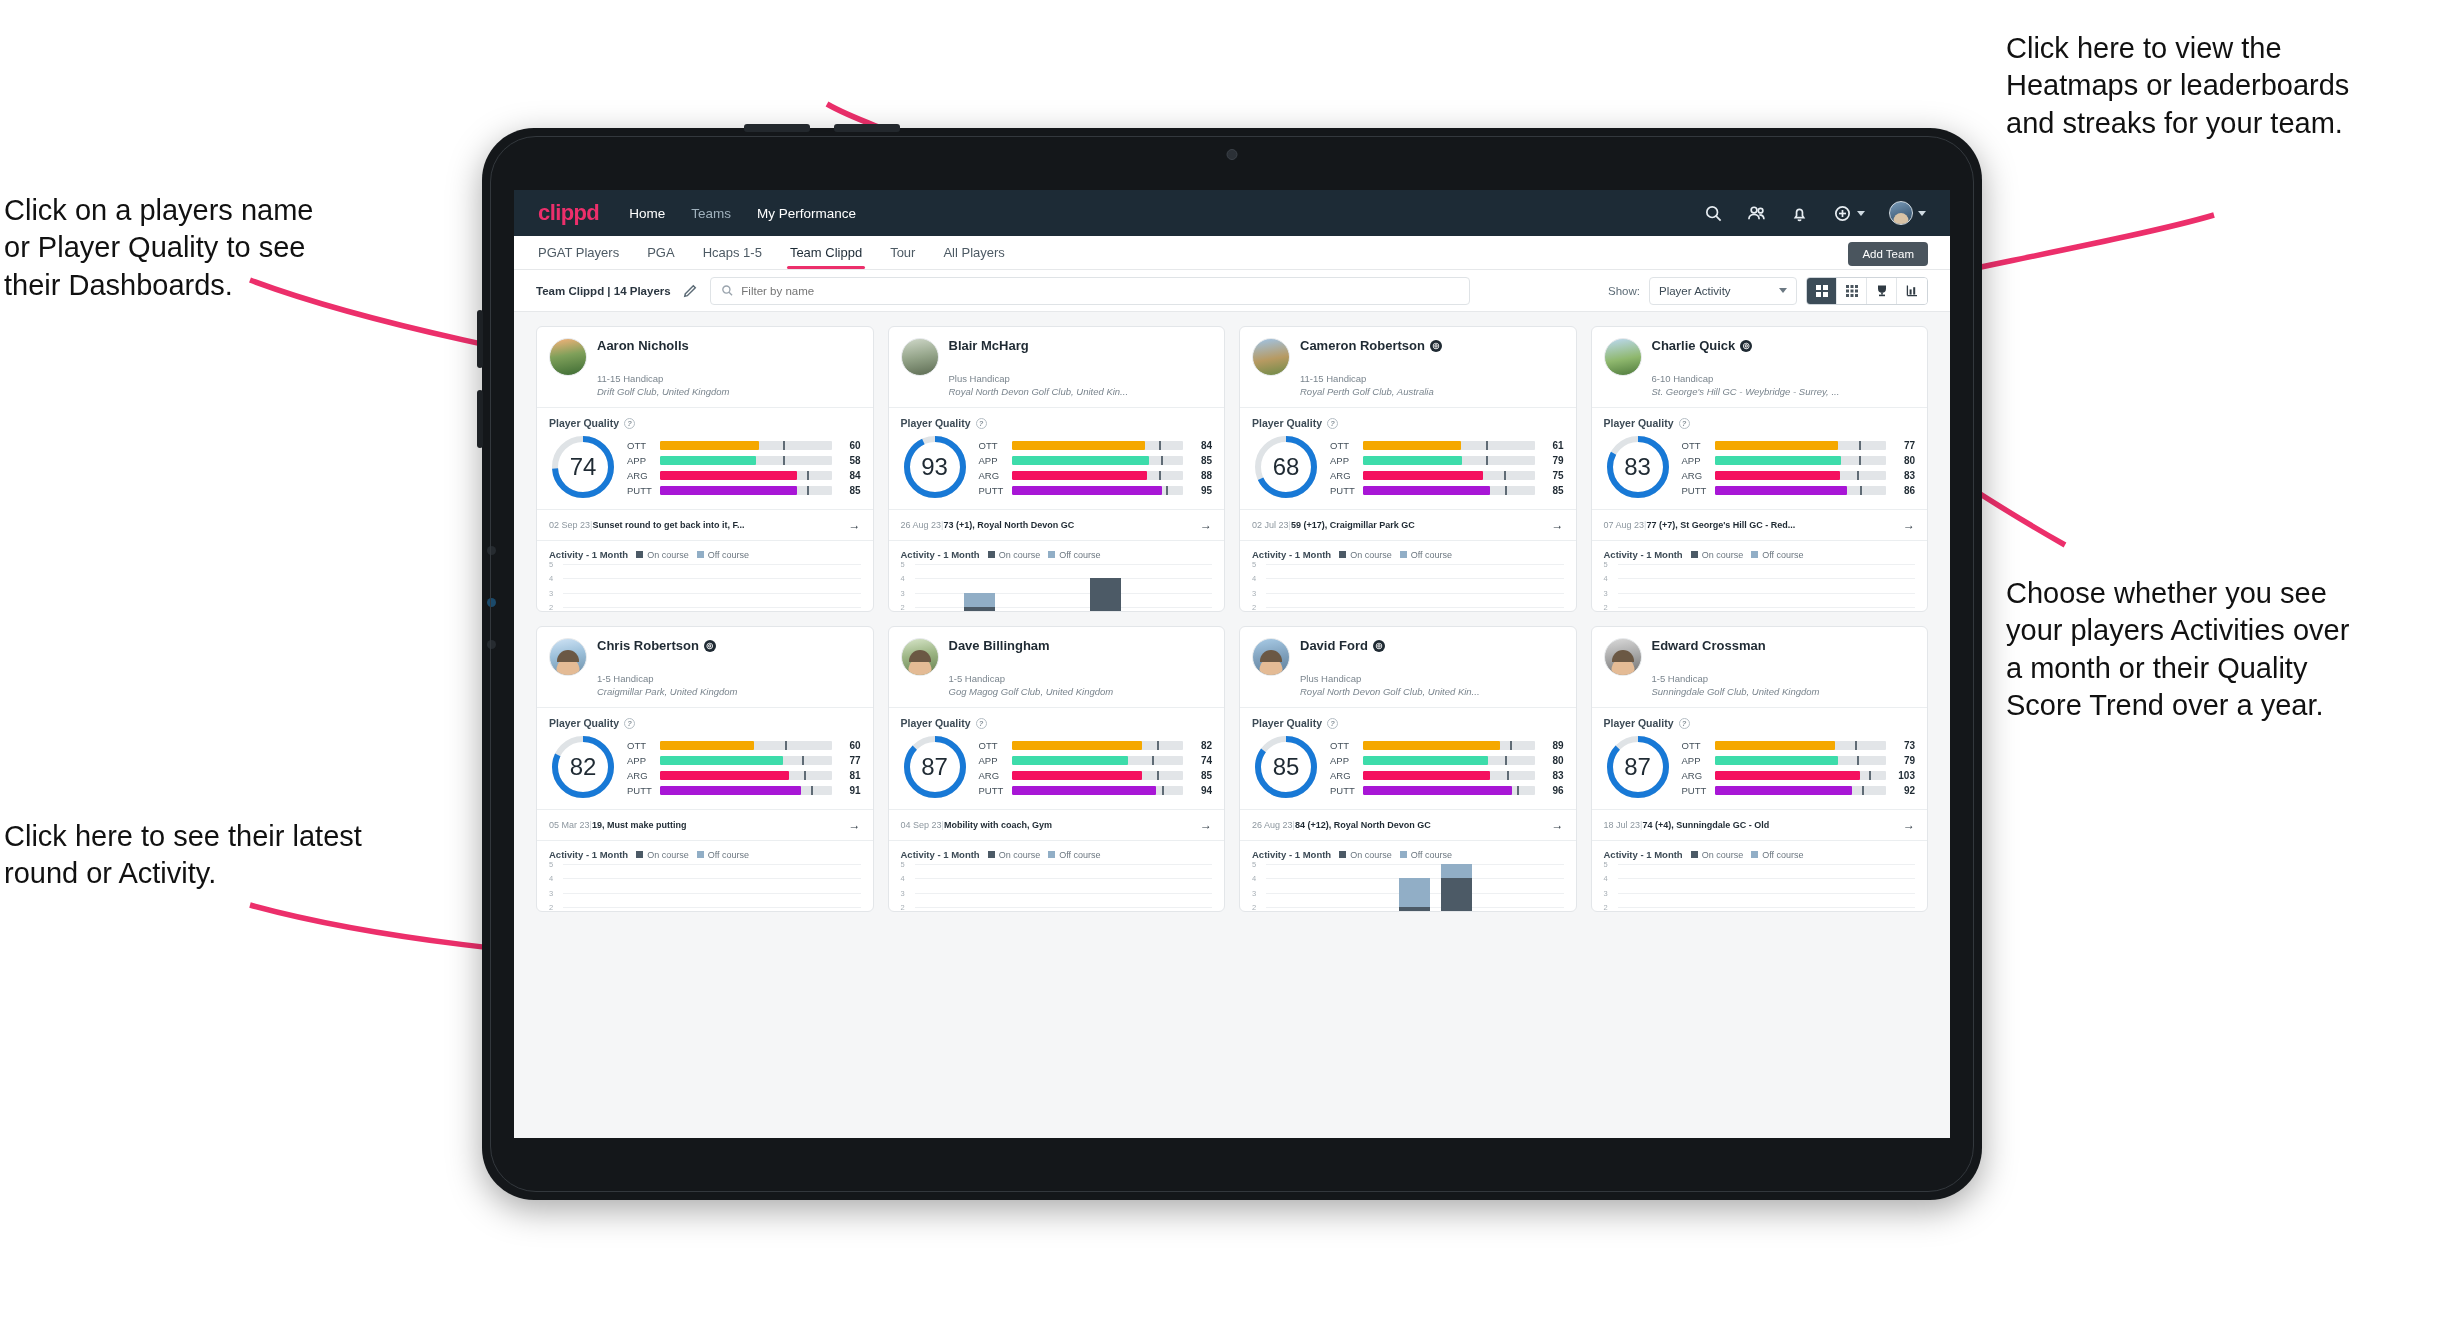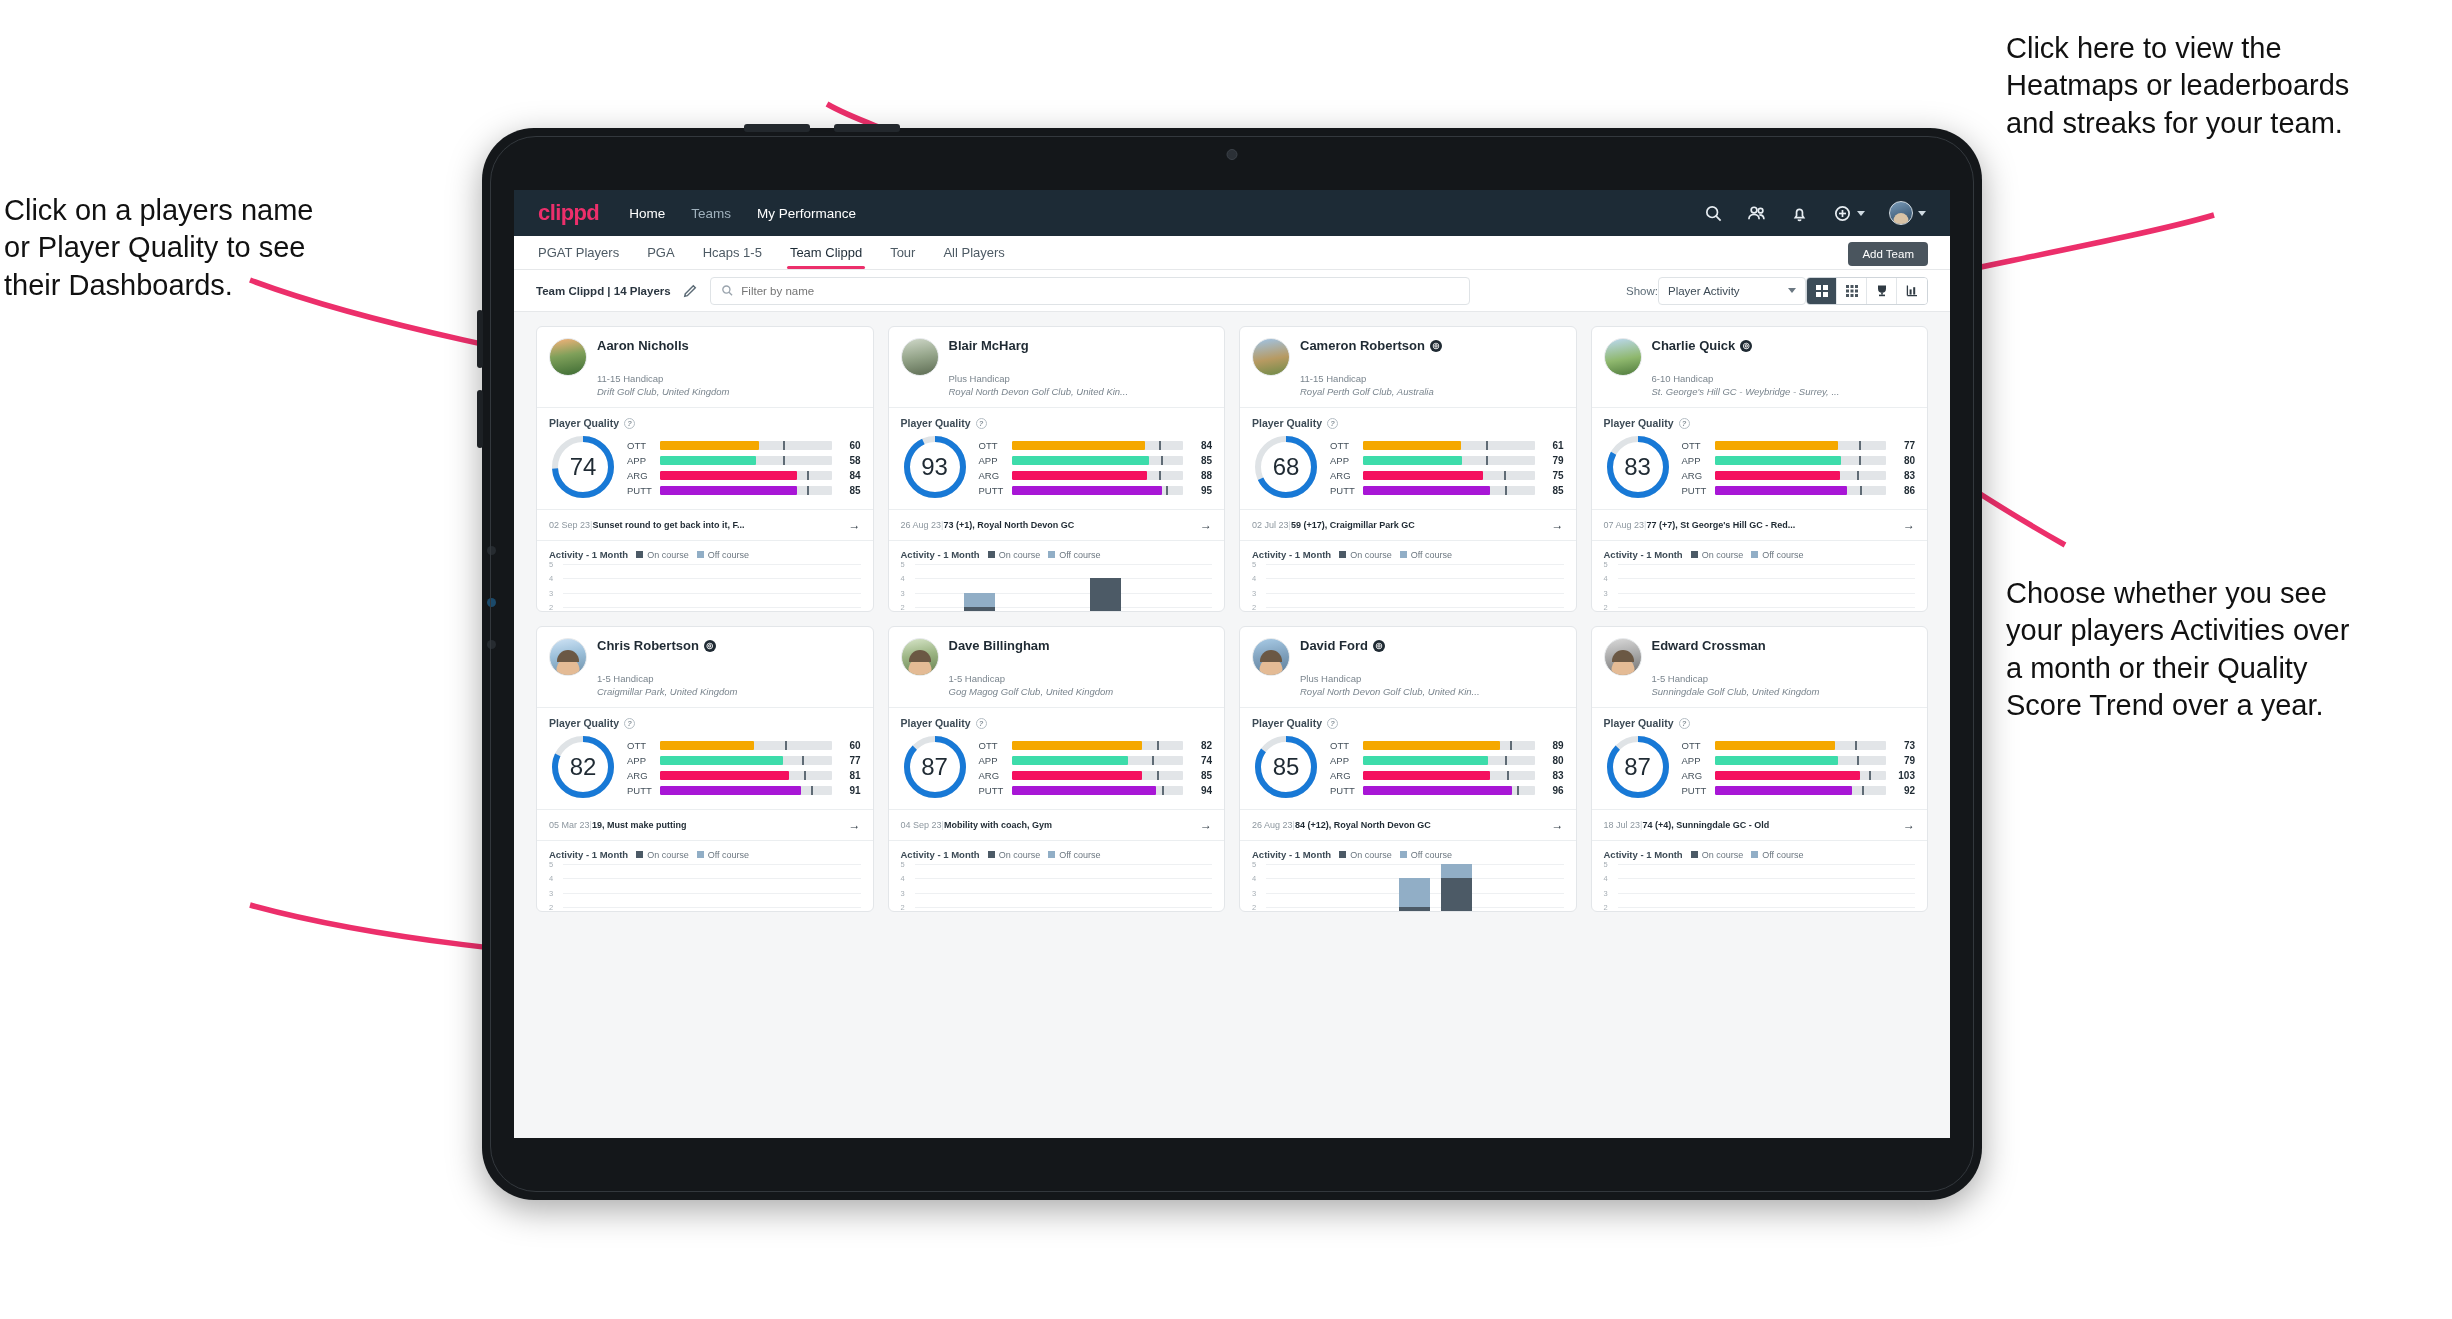--- a/index.html
+++ b/index.html
@@ -115,21 +115,21 @@
   .pencil path { stroke:#5c6b76; fill:none; stroke-width:1.6; }
   .searchbox {
     flex: 1; height: 28px; border:1px solid #dfe3e6; border-radius:4px;
     display:flex; align-items:center; padding: 0 10px; gap: 8px; background:#fff;
     max-width: 760px;
   }
   .searchbox svg { width:13px;height:13px; }
   .searchbox svg circle, .searchbox svg line { stroke:#9aa4ad; fill:none; stroke-width:1.7; }
   .searchinput { border:none; outline:none; font-size:11.5px; color:#9aa4ad; width:100%;
                  font-family:"Liberation Sans", sans-serif; background:transparent; }
-  .showwrap { margin-left:auto; display:flex; align-items:center; }
+  .showwrap { margin-left:auto; display:flex; align-items:center; gap:9px; }
   .showlbl { font-size: 11.5px; color:#5c6b76; }
   .select {
     width: 148px; height: 28px; border:1px solid #dfe3e6; border-radius:4px;
     display:flex; align-items:center; padding: 0 9px; font-size:11.5px; color:#3c4a55;
     background:#fff; justify-content: space-between;
   }
   .sel-caret { width:0;height:0;border-left:4px solid transparent;border-right:4px solid transparent;border-top:5px solid #6b7882; }
   .viewgroup { display:flex; border:1px solid #cfd5da; border-radius:4px; overflow:hidden; height:28px; }
   .vbtn {
     width: 30px; height: 26px; display:flex; align-items:center; justify-content:center;
@@ -224,20 +224,22 @@
 
   <div class="annot" style="left:4px; top:192px; width:380px;">Click on a players name
 or Player Quality to see
 their Dashboards.</div>
 
   <div class="annot" style="left:2006px; top:575px; width:450px;">Choose whether you see
 your players Activities over
 a month or their Quality
 Score Trend over a year.</div>
 
+  <div class="annot" style="left:4px; top:818px; width:430px;">Click here to see their latest
+round or Activity.</div>
 
   <svg class="arrow-svg" style="left:0; top:0; width:2452px; height:1319px;">
     <defs>
       <marker id="ah" markerWidth="7" markerHeight="7" refX="4.4" refY="3.2" orient="auto">
         <path d="M0,0 L6.4,3.2 L0,6.4 Z" fill="#ec2f6b"></path>
       </marker>
     </defs>
     <path d="M827,104 C890,140 1080,185 1140,243" stroke="#ec2f6b" stroke-width="5.5" fill="none" marker-end="url(#ah)"></path>
     <path d="M2214,215 C2130,240 1900,280 1810,306" stroke="#ec2f6b" stroke-width="5.5" fill="none" marker-end="url(#ah)"></path>
     <path d="M250,280 C370,325 560,362 665,378" stroke="#ec2f6b" stroke-width="5.5" fill="none" marker-end="url(#ah)"></path>

